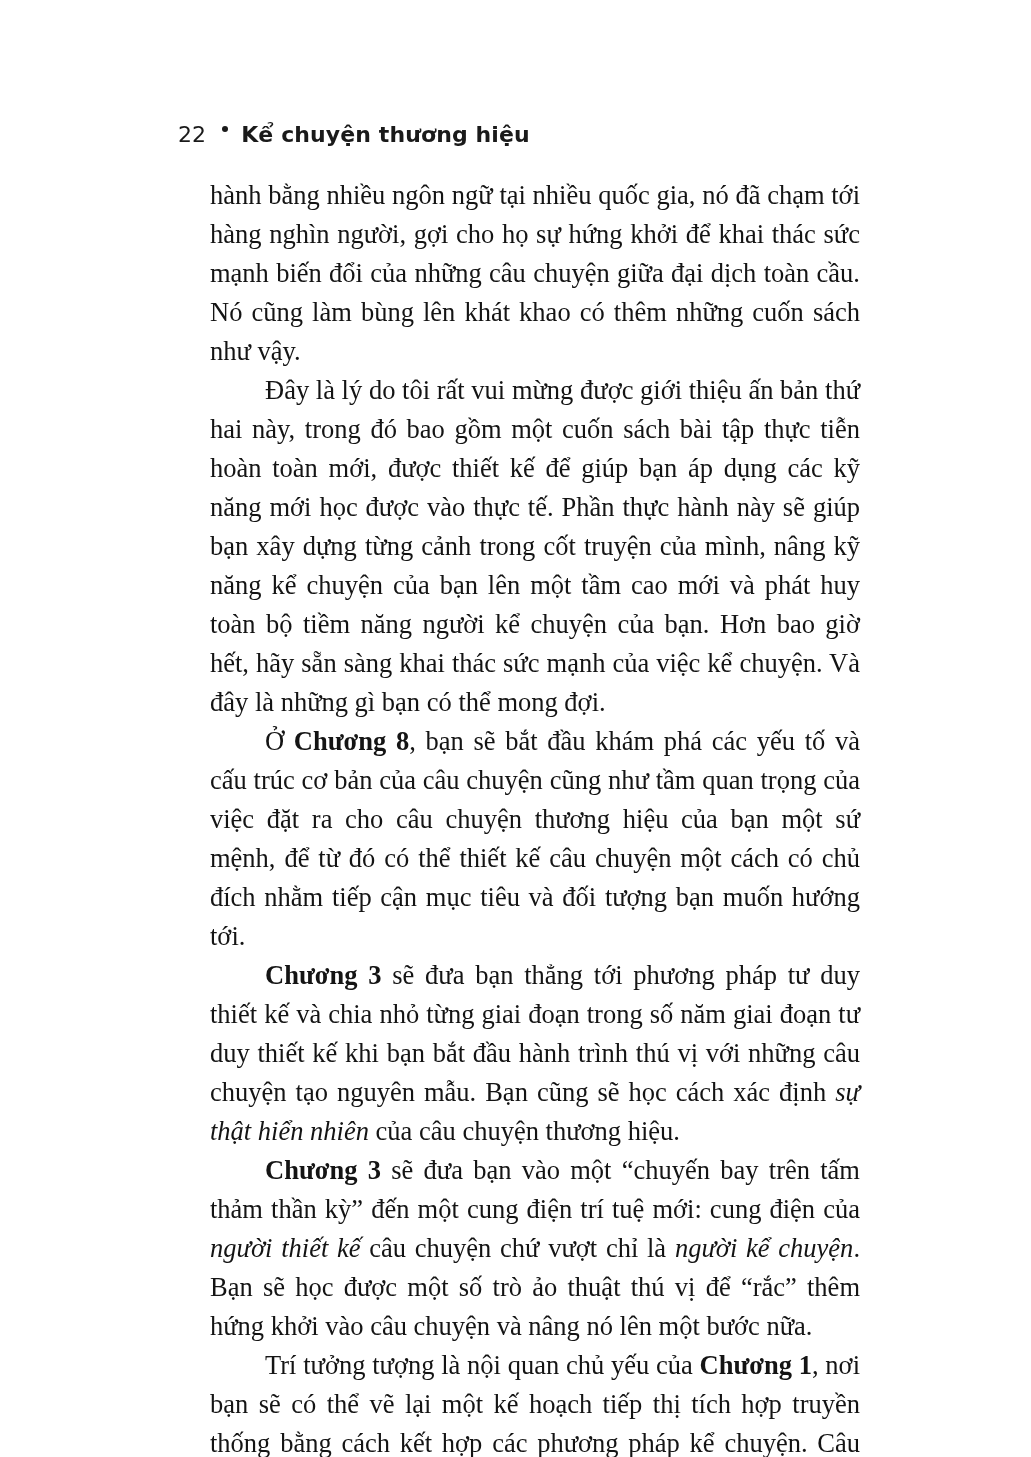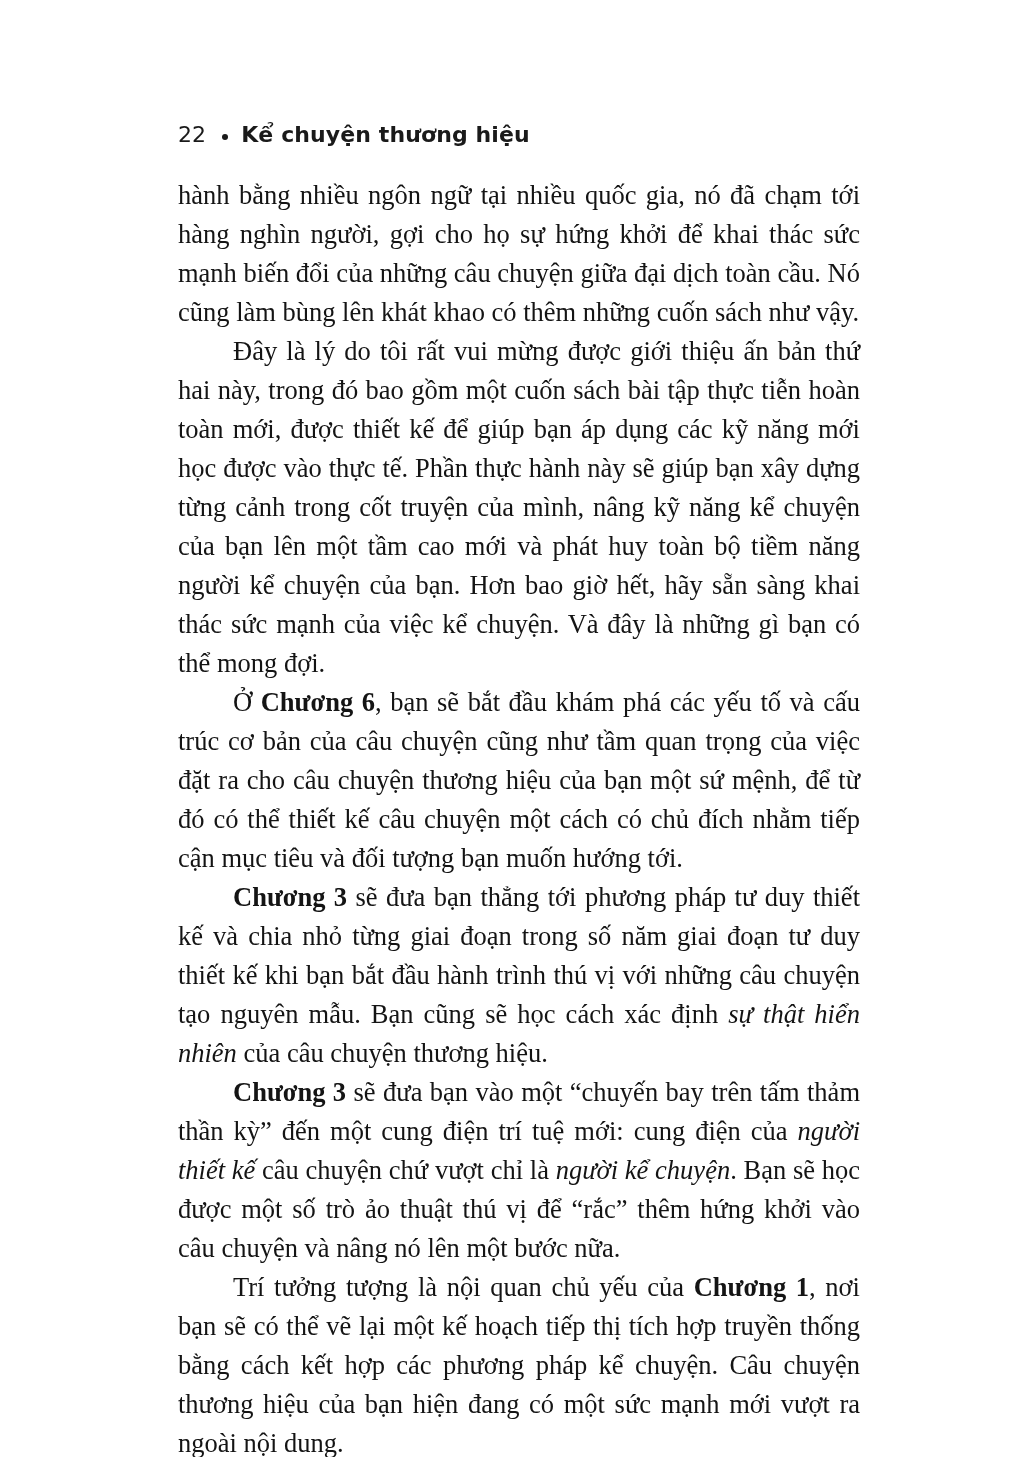--- a/index.html
+++ b/index.html
@@ -17,21 +17,21 @@
     overflow: hidden;
     box-sizing: border-box;
   }
 
   
   .running-head {
     position: absolute;
     left: 178px;
     top: 124px;
     display: flex;
-    align-items: flex-end;
+    align-items: center;
     gap: 0;
     font-family: "DejaVu Sans", "Liberation Sans", sans-serif;
     font-size: 22px;
     line-height: 1;
     color: #1a1a1a;
     letter-spacing: 0.1px;
     white-space: nowrap;
   }
 
   .running-head .folio {
@@ -75,20 +75,21 @@
     text-indent: 0;
   }
 
   .text-column p.indent {
     text-indent: 55px;
   }
 
   
   .text-column p {
     text-align-last: left;
+    margin-left: 32px;
   }
 
   b, strong {
     font-weight: 700;
   }
 
   i, em {
     font-style: italic;
   }
 </style>
@@ -99,19 +100,19 @@
 
   <div class="running-head">
     <span class="folio">22</span>
     <span class="sep-dot"></span>
     <span class="head-title">Kể chuyện thương hiệu</span>
   </div>
 
   <div class="text-column">
       <p><span>hành bằng nhiều ngôn ngữ tại nhiều quốc gia, nó đã chạm tới hàng nghìn người, gợi cho họ sự hứng khởi để khai thác sức mạnh biến đổi của những câu chuyện giữa đại dịch toàn cầu. Nó cũng làm bùng lên khát khao có thêm những cuốn sách như vậy.</span></p>
       <p class="indent"><span>Đây là lý do tôi rất vui mừng được giới thiệu ấn bản thứ hai này, trong đó bao gồm một cuốn sách bài tập thực tiễn hoàn toàn mới, được thiết kế để giúp bạn áp dụng các kỹ năng mới học được vào thực tế. Phần thực hành này sẽ giúp bạn xây dựng từng cảnh trong cốt truyện của mình, nâng kỹ năng kể chuyện của bạn lên một tầm cao mới và phát huy toàn bộ tiềm năng người kể chuyện của bạn. Hơn bao giờ hết, hãy sẵn sàng khai thác sức mạnh của việc kể chuyện. Và đây là những gì bạn có thể mong đợi.</span></p>
-      <p class="indent"><span>Ở </span><b>Chương 6</b><span>, bạn sẽ bắt đầu khám phá các yếu tố và cấu trúc cơ bản của câu chuyện cũng như tầm quan trọng của việc đặt ra cho câu chuyện thương hiệu của bạn một sứ mệnh, để từ đó có thể thiết kế câu chuyện một cách có chủ đích nhằm tiếp cận mục tiêu và đối tượng bạn muốn hướng tới.</span></p>
+      <p class="indent"><span>Ở </span><b>Chương 8</b><span>, bạn sẽ bắt đầu khám phá các yếu tố và cấu trúc cơ bản của câu chuyện cũng như tầm quan trọng của việc đặt ra cho câu chuyện thương hiệu của bạn một sứ mệnh, để từ đó có thể thiết kế câu chuyện một cách có chủ đích nhằm tiếp cận mục tiêu và đối tượng bạn muốn hướng tới.</span></p>
       <p class="indent"><b>Chương 3</b><span> sẽ đưa bạn thẳng tới phương pháp tư duy thiết kế và chia nhỏ từng giai đoạn trong số năm giai đoạn tư duy thiết kế khi bạn bắt đầu hành trình thú vị với những câu chuyện tạo nguyên mẫu. Bạn cũng sẽ học cách xác định </span><i>sự thật hiển nhiên</i><span> của câu chuyện thương hiệu.</span></p>
       <p class="indent"><b>Chương 3</b><span> sẽ đưa bạn vào một “chuyến bay trên tấm thảm thần kỳ” đến một cung điện trí tuệ mới: cung điện của </span><i>người thiết kế</i><span> câu chuyện chứ vượt chỉ là </span><i>người kể chuyện</i><span>. Bạn sẽ học được một số trò ảo thuật thú vị để “rắc” thêm hứng khởi vào câu chuyện và nâng nó lên một bước nữa.</span></p>
       <p class="indent"><span>Trí tưởng tượng là nội quan chủ yếu của </span><b>Chương 1</b><span>, nơi bạn sẽ có thể vẽ lại một kế hoạch tiếp thị tích hợp truyền thống bằng cách kết hợp các phương pháp kể chuyện. Câu chuyện thương hiệu của bạn hiện đang có một sức mạnh mới vượt ra ngoài nội dung.</span></p>
     </div>
 
 </div>
 
 </body></html>

